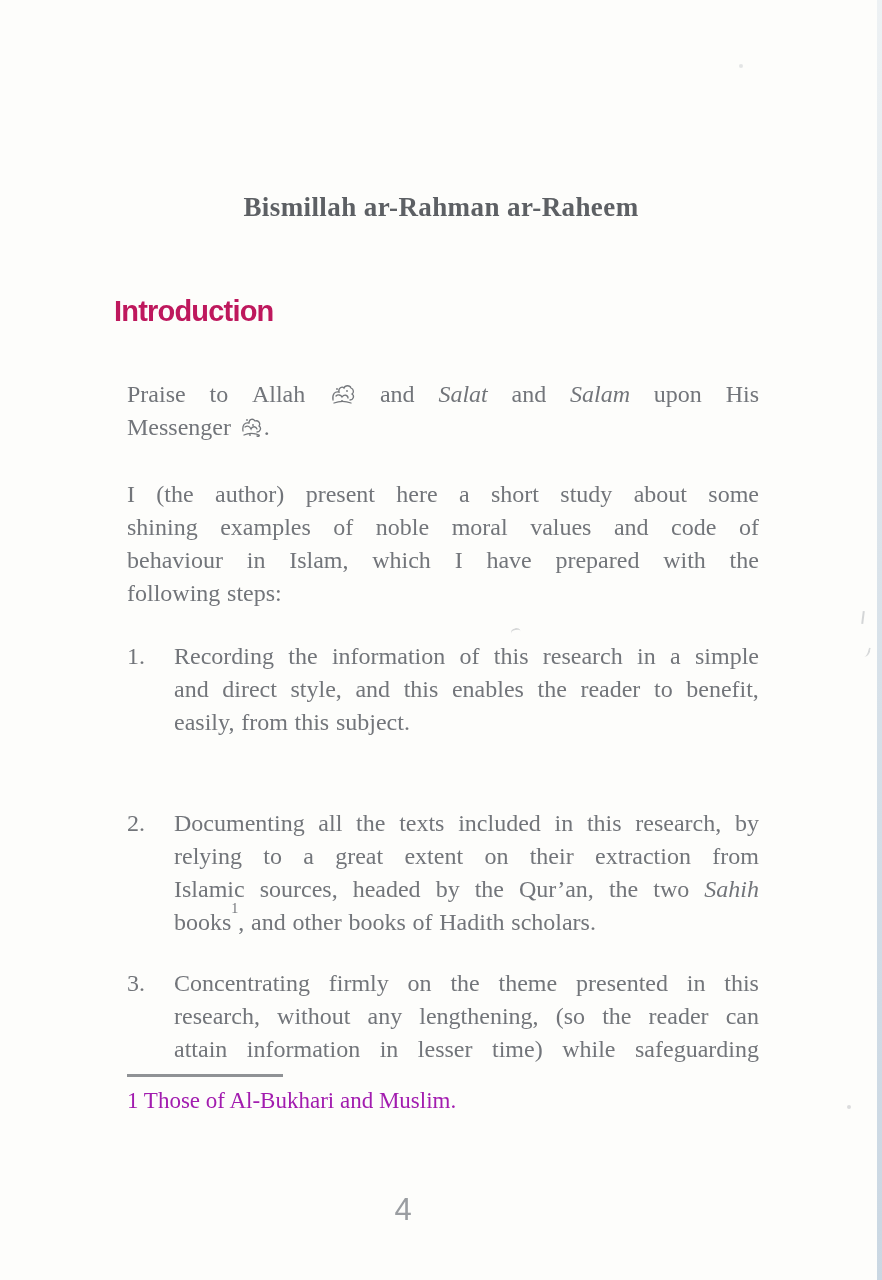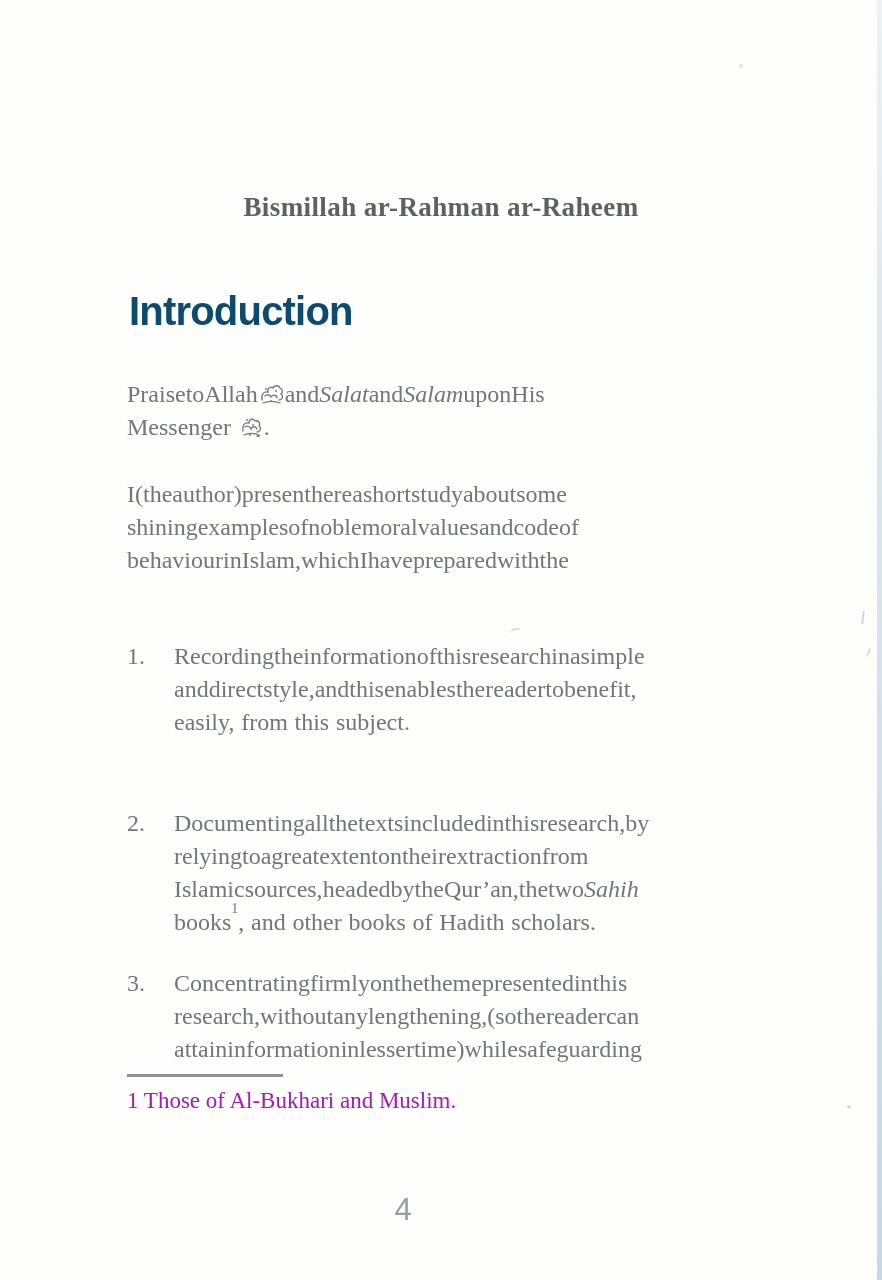--- a/index.html
+++ b/index.html
@@ -21,25 +21,25 @@
   }
   .bismillah{
     position:absolute;top:192px;left:0;width:882px;
     text-align:center;
     font-size:27px;font-weight:bold;
     letter-spacing:0.4px;
     color:#5d6064;
     line-height:30px;
   }
   .intro-heading{
-    position:absolute;top:288px;left:129px;
+    position:absolute;top:288px;left:114px;
     font-family:"Liberation Sans","DejaVu Sans",sans-serif;
-    font-weight:bold;font-size:40px;line-height:46px;
+    font-weight:bold;font-size:29px;line-height:46px;
     letter-spacing:-0.8px;
-    color:#0c4a6e;
+    color:#be185d;
   }
   .para{
     position:absolute;left:127px;width:632px;
     font-size:24px;
   }
   .p-praise{top:378px;}
   .p-intro{top:478px;}
   .list-item{
     position:absolute;left:127px;width:632px;
     font-size:24px;
@@ -51,21 +51,21 @@
     position:absolute;left:0;top:0;
     line-height:33px;
   }
   .item-lines{margin-left:47px;}
   .line{
     display:flex;
     line-height:33px;
     align-items:baseline;
     white-space:pre;
   }
-  .line.just{justify-content:flex-start;}
+  .line.just{justify-content:space-between;}
   .line.last{justify-content:flex-start;gap:0.28em;text-align:center;}
   .w{line-height:33px;}
   .line em{font-style:italic;}
   .line sup{
     font-size:14px;line-height:0;
     position:relative;top:-8px;
   }
   .callig{display:inline-block;vertical-align:-4px;margin:0 1px;}
   .callig svg{display:block;}
   .footnote-rule{
@@ -122,20 +122,21 @@
               <circle cx="8" cy="5" r="0.9" fill="#74777b" stroke="none"></circle>
               <circle cx="14" cy="10" r="0.9" fill="#74777b" stroke="none"></circle>
               <circle cx="11" cy="20" r="0.9" fill="#74777b" stroke="none"></circle>
             </svg></span>.</span></div>
     </div>
 
   <div class="para p-intro">
       <div class="line just"><span class="w">I</span><span class="w">(the</span><span class="w">author)</span><span class="w">present</span><span class="w">here</span><span class="w">a</span><span class="w">short</span><span class="w">study</span><span class="w">about</span><span class="w">some</span></div>
       <div class="line just"><span class="w">shining</span><span class="w">examples</span><span class="w">of</span><span class="w">noble</span><span class="w">moral</span><span class="w">values</span><span class="w">and</span><span class="w">code</span><span class="w">of</span></div>
       <div class="line just"><span class="w">behaviour</span><span class="w">in</span><span class="w">Islam,</span><span class="w">which</span><span class="w">I</span><span class="w">have</span><span class="w">prepared</span><span class="w">with</span><span class="w">the</span></div>
+      <div class="line last"><span class="w">following</span><span class="w">steps:</span></div>
     </div>
 
   <div class="list-item li-1">
     <span class="num">1.</span>
     <div class="item-lines">
         <div class="line just"><span class="w">Recording</span><span class="w">the</span><span class="w">information</span><span class="w">of</span><span class="w">this</span><span class="w">research</span><span class="w">in</span><span class="w">a</span><span class="w">simple</span></div>
         <div class="line just"><span class="w">and</span><span class="w">direct</span><span class="w">style,</span><span class="w">and</span><span class="w">this</span><span class="w">enables</span><span class="w">the</span><span class="w">reader</span><span class="w">to</span><span class="w">benefit,</span></div>
         <div class="line last"><span class="w">easily,</span><span class="w">from</span><span class="w">this</span><span class="w">subject.</span></div>
       </div>
   </div>

